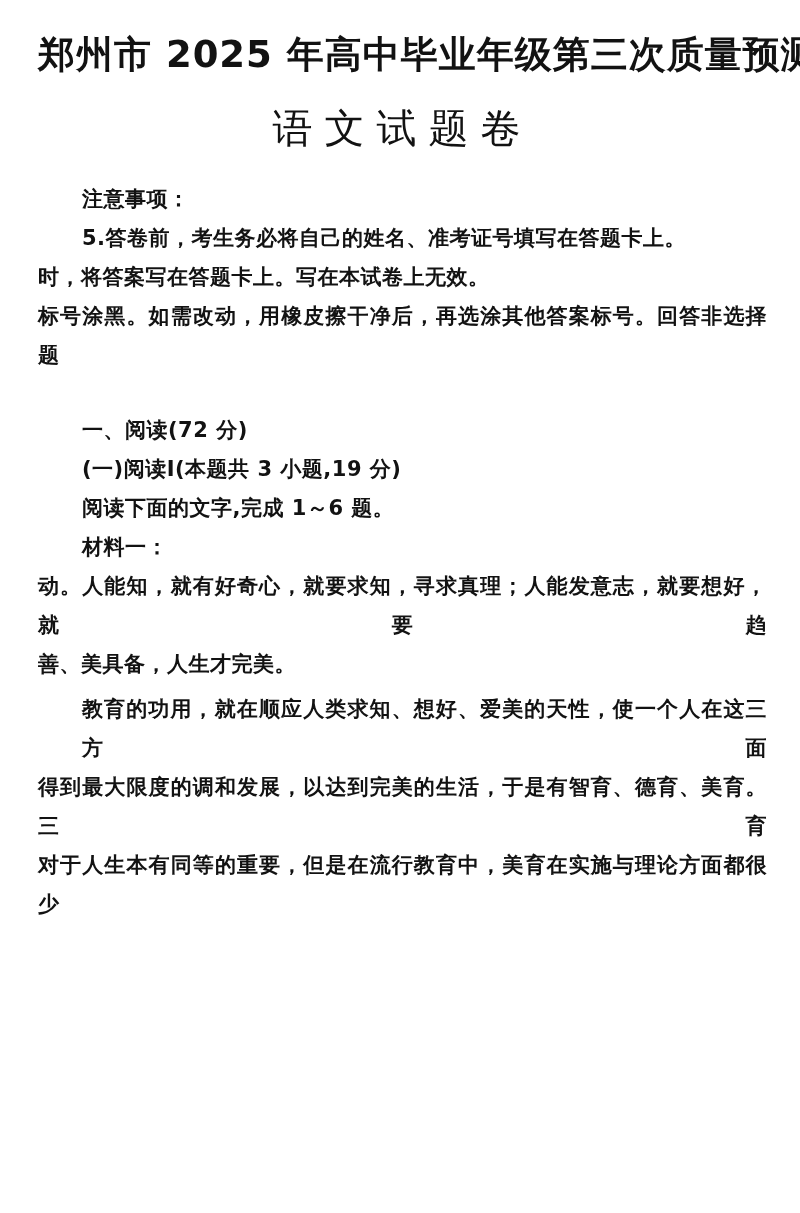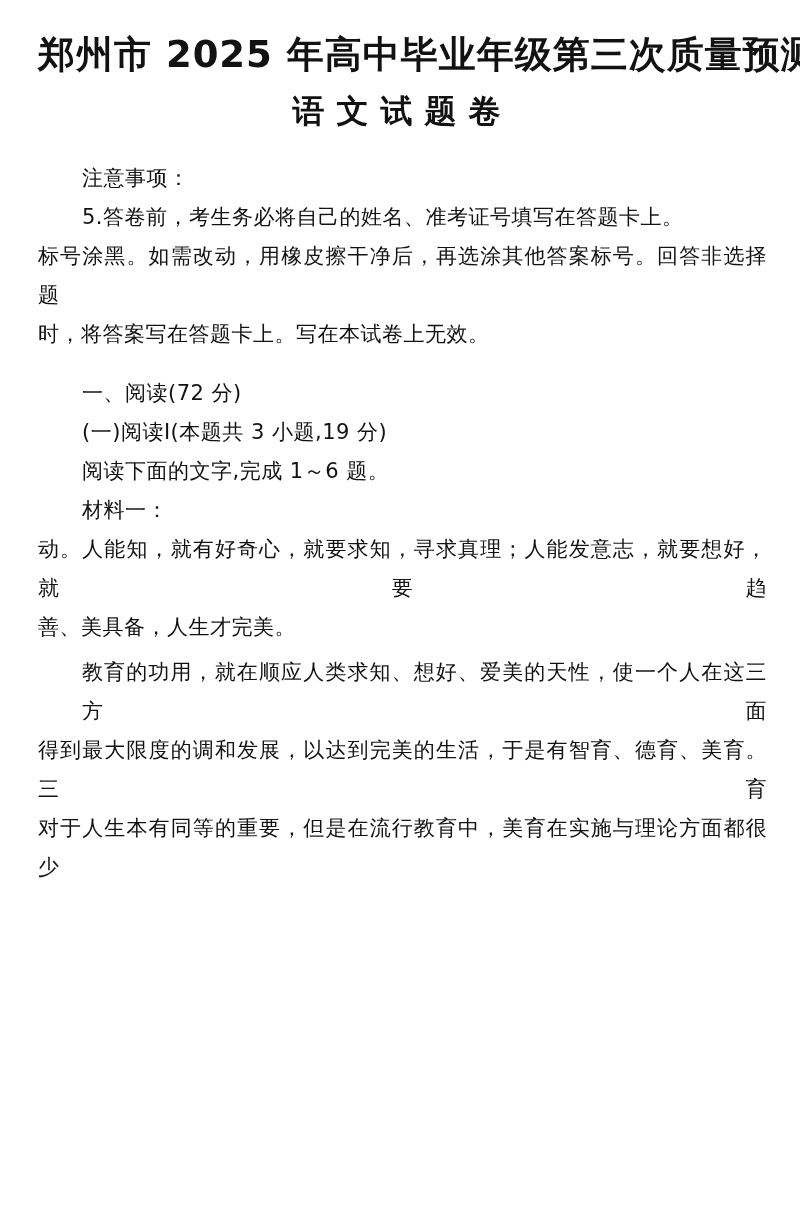--- a/index.html
+++ b/index.html
@@ -14,56 +14,56 @@
   }
   .title {
     font-size: 37px;
     font-weight: 900;
     text-align: center;
     line-height: 1.35;
     letter-spacing: 1px;
     white-space: nowrap;
   }
   .subtitle {
-    font-size: 32px;
-    font-weight: 700;
+    font-size: 40px;
+    font-weight: 400;
     text-align: center;
     letter-spacing: 12px;
-    margin-top: 11px;
+    margin-top: 22px;
     line-height: 1.3;
   }
   .notice { margin-top: 26px; }
-  .section { margin-top: 20px; }
+  .section { margin-top: 36px; }
   .material-body { margin-top: 0; }
   .para2 { margin-top: 6px; }
   .line {
     font-size: 21px;
-    font-weight: 400;
+    font-weight: 700;
     line-height: 39px;
     letter-spacing: 0.5px;
     white-space: normal;
   }
   .indent { padding-left: 44px; }
   .justify {
     text-align: justify;
     text-align-last: justify;
   }
 </style>
 </head>
 <body>
 
 <div class="title">郑州市 2025 年高中毕业年级第三次质量预测</div>
 <div class="subtitle">语文试题卷</div>
 
 <div class="notice">
   <div class="line indent">注意事项：</div>
   <div>
       <div class="line indent">5.答卷前，考生务必将自己的姓名、准考证号填写在答题卡上。</div>
+      <div class="line">时，将答案写在答题卡上。写在本试卷上无效。</div>
       <div class="line justify">标号涂黑。如需改动，用橡皮擦干净后，再选涂其他答案标号。回答非选择题</div>
-      <div class="line">时，将答案写在答题卡上。写在本试卷上无效。</div>
     </div>
 </div>
 
 <div class="section">
   <div class="line indent">一、阅读(72 分)</div>
   <div class="line indent">(一)阅读Ⅰ(本题共 3 小题,19 分)</div>
   <div class="line indent">阅读下面的文字,完成 1～6 题。</div>
   <div class="line indent">材料一：</div>
 </div>
 

